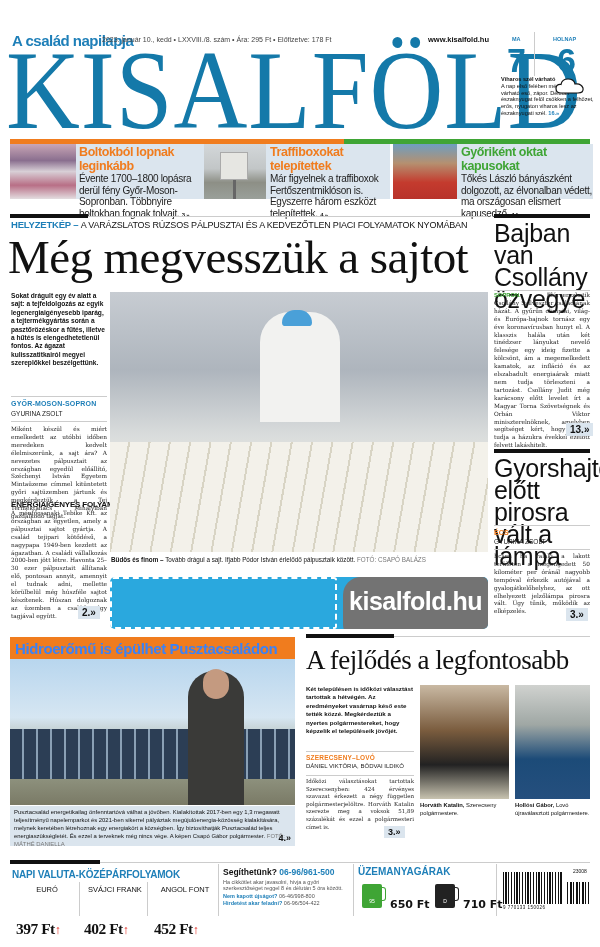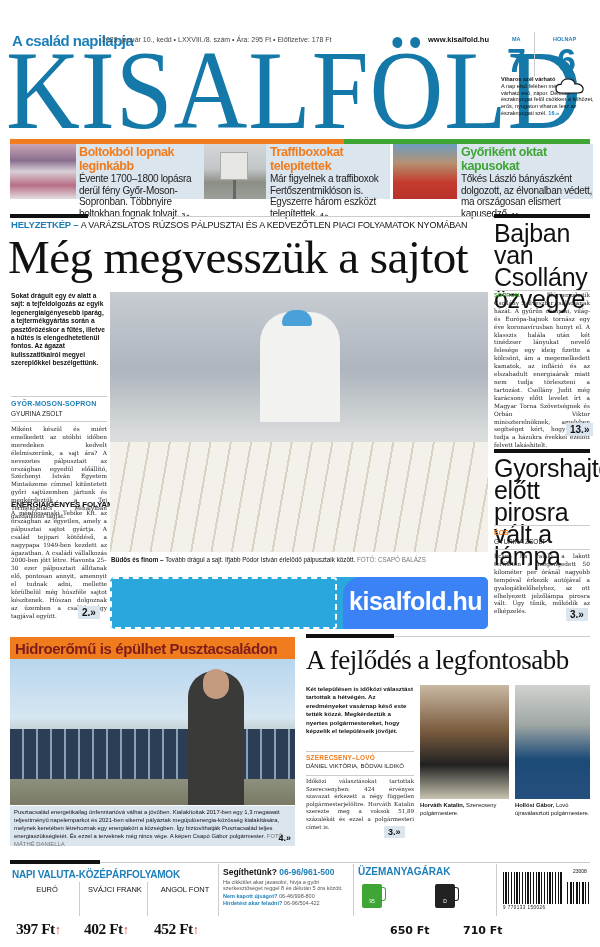--- a/index.html
+++ b/index.html
@@ -36,45 +36,45 @@
 .author{font-size:6.5px;color:#222}
 .body{font-family:"DejaVu Serif","Liberation Serif",serif;font-size:5.8px;line-height:7.9px;color:#222;text-align:justify}
 .subhead{font-size:8px;font-weight:bold;letter-spacing:-0.2px}
 .pgbox{background:#dbe5ee;font-weight:bold;font-size:10px;padding:1px 4px}
 #main-photo{left:110px;top:292px;width:378px;height:260px;background:linear-gradient(180deg,#c7ccd2 0%,#aeb5bd 30%,#d9dcdc 55%,#eceae2 70%,#b9b28f 100%)}
 #caption{left:111px;top:556px;font-size:6.3px;white-space:nowrap}
 
 #ad{left:110px;top:577px;width:378px;height:52px;border-radius:5px;overflow:hidden;background:#2aa8de}
 #ad-left{left:0;top:0;width:227px;height:52px;border:2px dashed #fff;border-radius:3px}
 #ad-text{left:0;top:8px;width:227px;text-align:center;color:#fff;font-weight:bold;font-size:13px;line-height:15px}
-#ad-right{left:233px;top:0;width:145px;height:65px;background:#3b82f6;border-radius:18px 5px 5px 18px}
+#ad-right{left:233px;top:0;width:145px;height:65px;background:#737373;border-radius:18px 5px 5px 18px}
 #ad-url{left:0;top:10px;width:145px;text-align:center;color:#fff;font-weight:bold;font-size:25px;letter-spacing:-0.5px}
 
 .rc-title{font-family:Liberation Sans, sans-serif;font-size:25px;line-height:22px;letter-spacing:-0.3px}
 
 #hydro-bar{left:10px;top:637px;width:285px;height:22px;background:#f07c1e}
-#hydro-title{left:15px;top:640px;color:#7f1d1d;font-weight:bold;font-size:15px;letter-spacing:-0.4px;white-space:nowrap}
+#hydro-title{left:15px;top:640px;color:#3b82f6;font-weight:bold;font-size:15px;letter-spacing:-0.4px;white-space:nowrap}
 #hydro-photo{left:10px;top:659px;width:285px;height:146px;background:linear-gradient(180deg,#b8d6ee 0%,#d6e6f2 40%,#9aa08c 70%,#7a7a66 100%)}
 #hydro-cap{left:10px;top:806px;width:285px;height:40px;background:#dbe5ee;padding:2px 4px;font-size:5.9px;line-height:8px}
 
 #dev-title{left:306px;top:645px;font-family:Liberation Serif, serif;font-size:27px;letter-spacing:-0.5px;white-space:nowrap}
 #dev-lead{left:306px;top:685px;width:108px;font-size:6.2px;font-weight:bold;line-height:8.4px}
 #dev-photo1{left:420px;top:685px;width:89px;height:114px;background:linear-gradient(180deg,#c9b9a3,#7a5c3e 40%,#222 70%,#c8c3b0)}
 #dev-photo2{left:515px;top:685px;width:75px;height:114px;background:linear-gradient(180deg,#d0d2cf,#9fa7a4 35%,#1c4b78 65%,#254f7e)}
 .small-cap{font-size:5.8px;line-height:7.5px}
 
 #fx-title{left:12px;top:869px;font-size:10px;font-weight:bold;color:#1e7fb8;letter-spacing:-0.2px}
 .fx-lbl{font-size:7.5px;text-align:center;top:885px;width:70px}
 .fx-val{font-size:15.5px;font-weight:900;top:920px;font-family:Liberation Serif, serif;letter-spacing:-0.5px}
 .arrow{color:#e2231a;font-weight:bold;font-size:12px}
 .vsep{width:1px;background:#ccc}
 #help-title{left:223px;top:867px;font-size:8.5px;font-weight:bold}
 .help-line{left:223px;font-size:5.5px;color:#555;white-space:nowrap}
 #fuel-title{left:358px;top:866px;font-size:10px;font-weight:bold;color:#1e7fb8}
-.fuel-price{font-size:11px;font-weight:900;top:924px;font-family:"DejaVu Sans",sans-serif}
+.fuel-price{font-size:11px;font-weight:900;top:898px;font-family:"DejaVu Sans",sans-serif}
 #barcode{left:500px;top:869px;width:91px;height:40px}
 </style>
 </head>
 <body>
 
 <div class="abs" id="tagline">A család napilapja</div>
 <div class="abs" id="meta">2023. január 10., kedd • LXXVIII./8. szám • Ára: 295 Ft • Előfizetve: 178 Ft</div>
 <div class="abs" id="site">www.kisalfold.hu</div>
 <div class="abs" id="masthead">KISALFÖLD</div>
 

